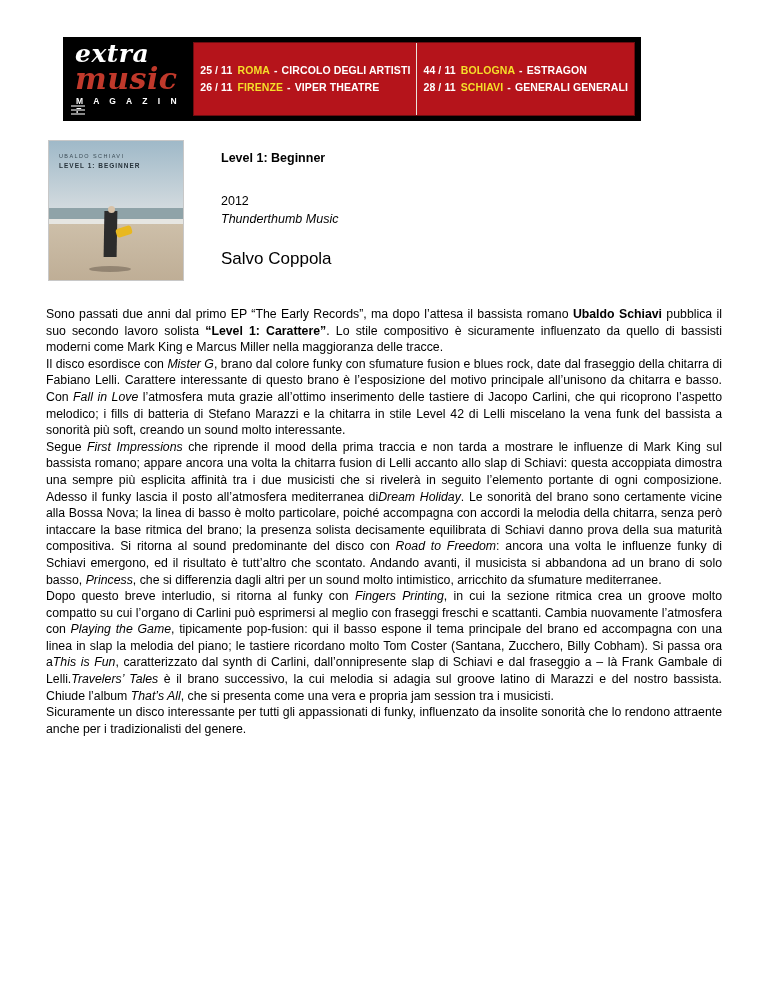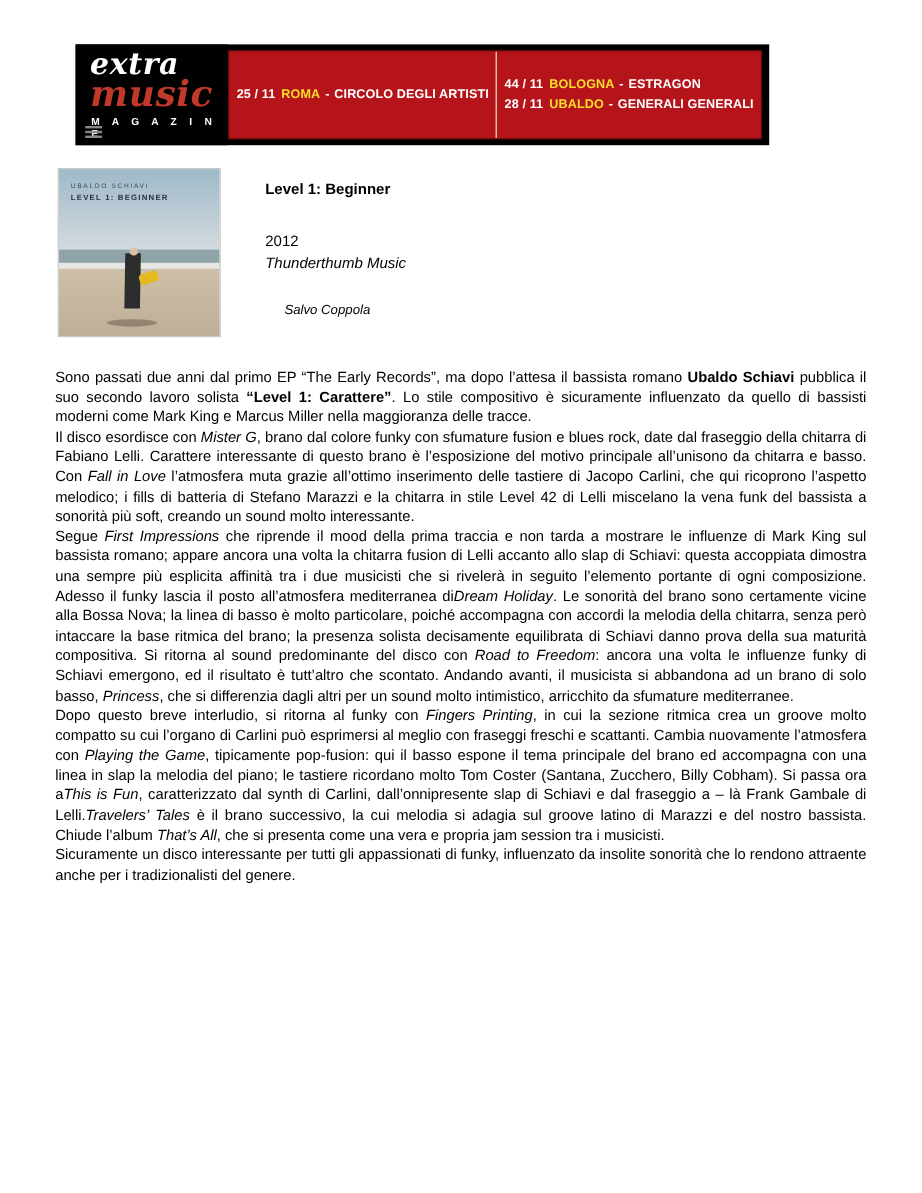--- a/index.html
+++ b/index.html
@@ -231,24 +231,23 @@
     line-height: 18px;
     margin: 0;
   }
   .album-label {
     font-size: 12.5px;
     font-style: italic;
     line-height: 18px;
     margin: 0 0 22px 0;
   }
   .album-author {
-    font-size: 11px;
+    font-size: 17px;
     line-height: 18px;
-    margin: 16px;
-    font-style: italic;
+    margin: 0;
   }
 
   
   .article {
     position: absolute;
     left: 46px;
     top: 306px;
     width: 676px;
     font-size: 12.3px;
     line-height: 16.6px;
@@ -276,27 +275,30 @@
       </div>
       <div class="logo-extra">extra</div>
       <div class="logo-music">music</div>
       <div class="logo-magazine">M A G A Z I N E</div>
     </div>
     <div class="banner-dates">
       <div class="dates-col">
         <div class="date-line">
           <span>25 / 11</span><span class="sep">&nbsp;</span><span class="city">ROMA</span><span class="sep"> - </span><span>CIRCOLO DEGLI ARTISTI</span>
         </div>
+        <div class="date-line">
+          <span>26 / 11</span><span class="sep">&nbsp;</span><span class="city">FIRENZE</span><span class="sep"> - </span><span>VIPER THEATRE</span>
+        </div>
       </div>
       <div class="dates-col right">
         <div class="date-line">
           <span>44 / 11</span><span class="sep">&nbsp;</span><span class="city">BOLOGNA</span><span class="sep"> - </span><span>ESTRAGON</span>
         </div>
         <div class="date-line">
-          <span>28 / 11</span><span class="sep">&nbsp;</span><span class="city">UBALDO</span><span class="sep"> - </span><span>GENERALI GENERALI</span>
+          <span>28 / 11</span><span class="sep">&nbsp;</span><span class="city">SCHIAVI</span><span class="sep"> - </span><span>GENERALI GENERALI</span>
         </div>
       </div>
     </div>
   </div>
 
   <div class="cover">
     <div class="sky"></div>
     <div class="sea"></div>
     <div class="foam"></div>
     <div class="sand"></div>

